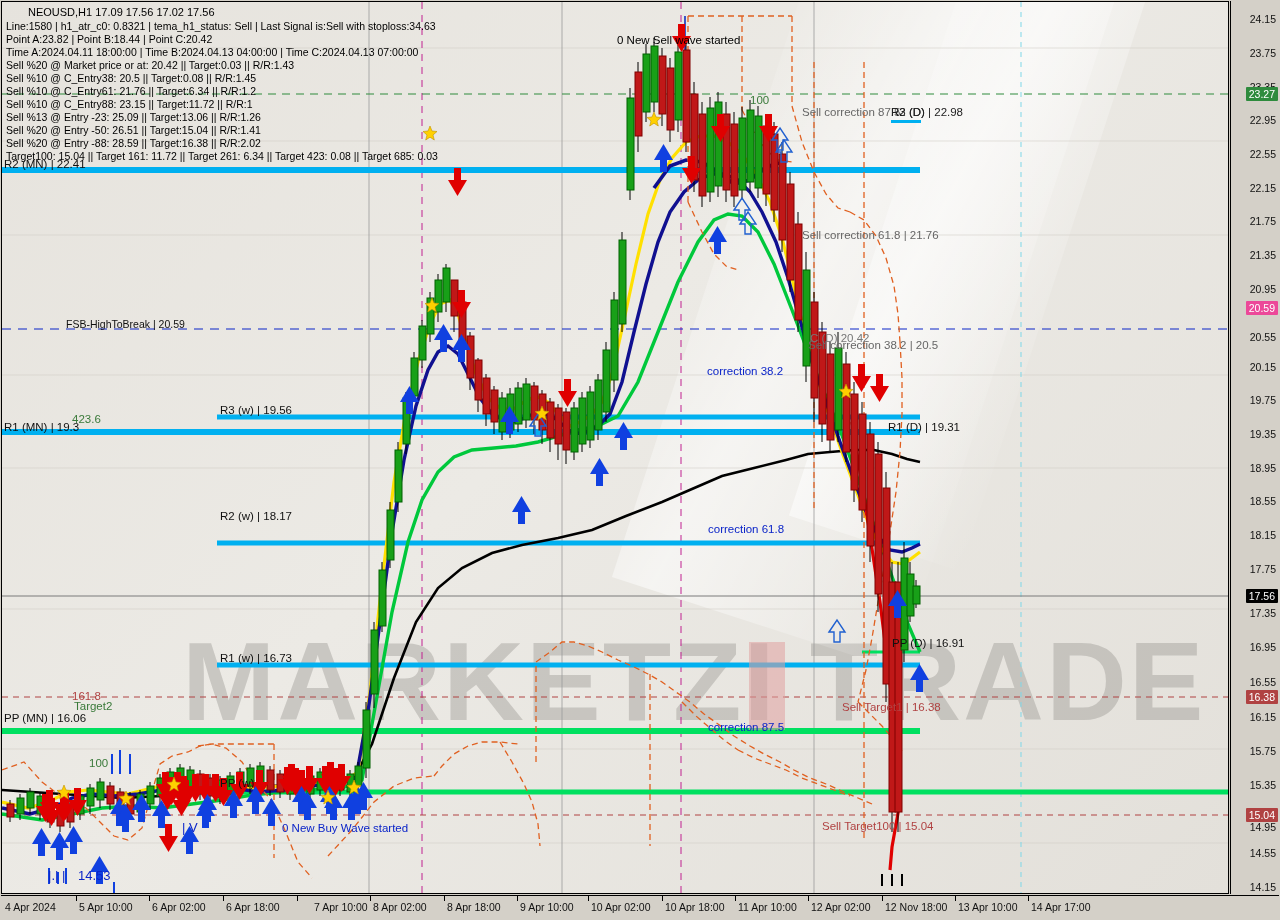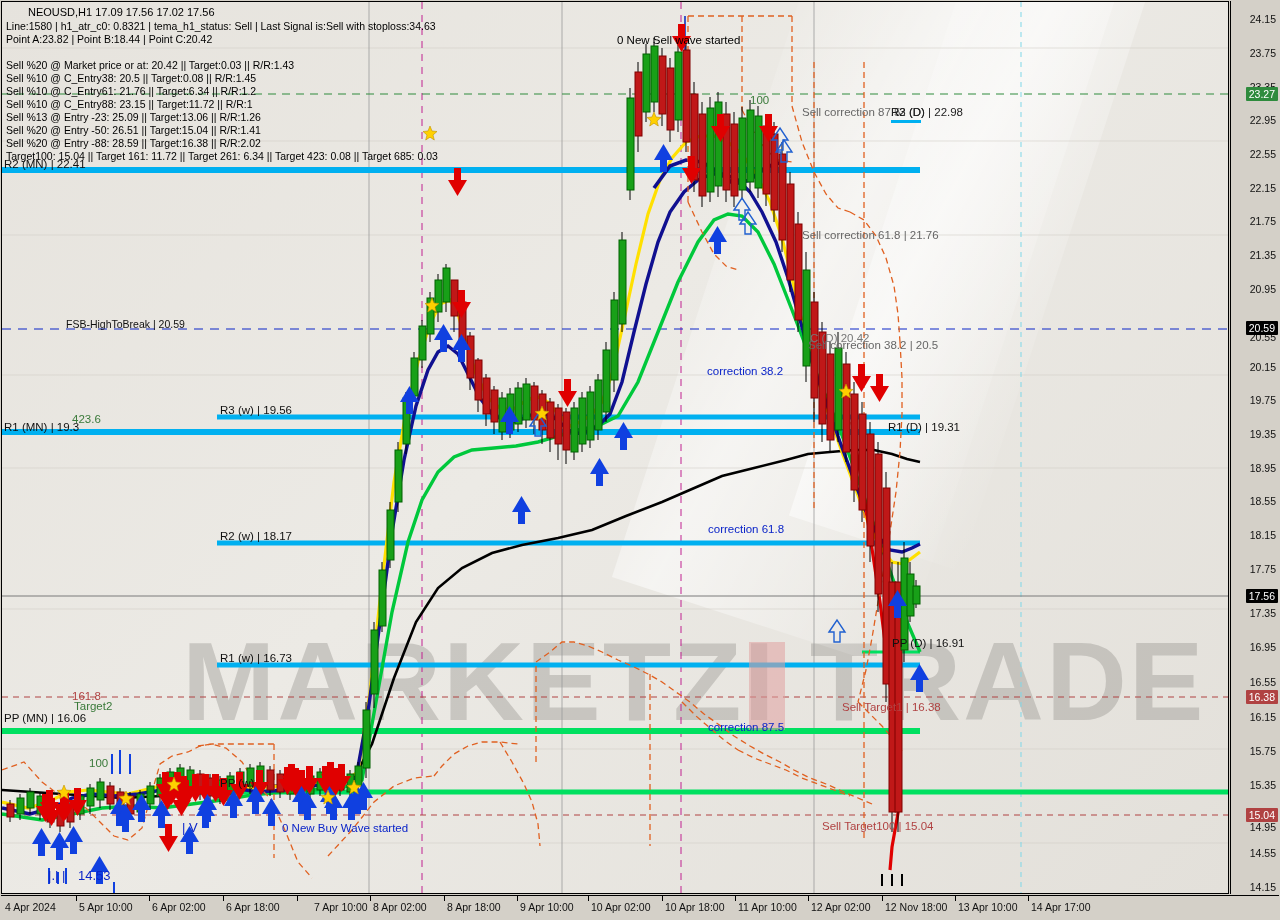--- a/index.html
+++ b/index.html
@@ -539,35 +539,36 @@
       <g stroke="#000" stroke-width="2">
         <line x1="880" y1="872" x2="880" y2="884"></line>
         <line x1="890" y1="872" x2="890" y2="884"></line>
         <line x1="900" y1="872" x2="900" y2="884"></line>
       </g>
     </svg>
 
     <div class="hdr title" style="top:4px;">NEOUSD,H1  17.09 17.56 17.02 17.56</div>
     <div class="hdr" style="top:18px;">Line:1580 | h1_atr_c0: 0.8321 |  tema_h1_status: Sell | Last Signal is:Sell with stoploss:34.63</div>
     <div class="hdr" style="top:31px;">Point A:23.82 |  Point B:18.44 |  Point C:20.42</div>
+    <div class="hdr" style="top:44px;">Time A:2024.04.11 18:00:00 | Time B:2024.04.13 04:00:00 | Time C:2024.04.13 07:00:00</div>
     <div class="hdr" style="top:57px;">Sell %20 @ Market price or at: 20.42 || Target:0.03 || R/R:1.43</div>
     <div class="hdr" style="top:70px;">Sell %10 @ C_Entry38: 20.5 || Target:0.08 || R/R:1.45</div>
     <div class="hdr" style="top:83px;">Sell %10 @ C_Entry61: 21.76 || Target:6.34 || R/R:1.2</div>
     <div class="hdr" style="top:96px;">Sell %10 @ C_Entry88: 23.15 || Target:11.72 || R/R:1</div>
     <div class="hdr" style="top:109px;">Sell %13 @ Entry -23: 25.09 || Target:13.06 || R/R:1.26</div>
     <div class="hdr" style="top:122px;">Sell %20 @ Entry -50: 26.51 || Target:15.04 || R/R:1.41</div>
     <div class="hdr" style="top:135px;">Sell %20 @ Entry -88: 28.59 || Target:16.38 || R/R:2.02</div>
     <div class="hdr" style="top:148px;">Target100: 15.04 || Target 161: 11.72 || Target 261: 6.34 || Target 423: 0.08 || Target 685: 0.03</div>
 
     <div class="lvl-label" style="left:2px;top:156px;">R2 (MN) | 22.41</div>
     <div class="lvl-label" style="left:64px;top:316px;font-size:10.5px;">FSB-HighToBreak | 20.59</div>
     <div class="lvl-label" style="left:218px;top:402px;">R3 (w) | 19.56</div>
     <div class="lvl-label" style="left:2px;top:419px;">R1 (MN) | 19.3</div>
     <div class="lvl-label" style="left:886px;top:419px;">R1 (D) | 19.31</div>
-    <div class="lvl-label" style="left:218px;top:528px;">R2 (w) | 18.17</div>
+    <div class="lvl-label" style="left:218px;top:508px;">R2 (w) | 18.17</div>
     <div class="lvl-label" style="left:218px;top:650px;">R1 (w) | 16.73</div>
     <div class="lvl-label" style="left:2px;top:710px;">PP (MN) | 16.06</div>
     <div class="lvl-label" style="left:890px;top:635px;">PP (D) | 16.91</div>
     <div class="lvl-label" style="left:218px;top:775px;">PP (w)</div>
 
     <div class="ann" style="left:615px;top:32px;color:#000;">0 New Sell wave started</div>
     <div class="ann" style="left:800px;top:104px;color:#666;">Sell correction 87.5</div>
     <div class="ann" style="left:889px;top:104px;color:#222;">R2 (D)  |  22.98</div>
     <div class="ann" style="left:889px;top:104px;color:#222;">R3 (D)</div>
     <div style="position:absolute;left:889px;top:118px;width:30px;height:3px;background:#00b0f0;"></div>
@@ -612,21 +613,21 @@
     <div class="ytick" style="top:640px;">16.95</div>
     <div class="ytick" style="top:675px;">16.55</div>
     <div class="ytick" style="top:710px;">16.15</div>
     <div class="ytick" style="top:744px;">15.75</div>
     <div class="ytick" style="top:778px;">15.35</div>
     <div class="ytick" style="top:820px;">14.95</div>
     <div class="ytick" style="top:846px;">14.55</div>
     <div class="ytick" style="top:880px;">14.15</div>
 
     <div class="ybadge" style="top:86px;background:#2e8b3d;">23.27</div>
-    <div class="ybadge" style="top:320px;background:#000000;">20.59</div>
+    <div class="ybadge" style="top:300px;background:#ec4899;">20.59</div>
     <div class="ybadge" style="top:588px;background:#000000;">17.56</div>
     <div class="ybadge" style="top:689px;background:#b04242;">16.38</div>
     <div class="ybadge" style="top:807px;background:#b04242;">15.04</div>
   </div>
 
   <div id="timeaxis">
     <div class="xtick" style="left:4px;">4 Apr 2024</div>
     <div class="xtick" style="left:78px;">5 Apr 10:00</div>
     <div class="xtick" style="left:151px;">6 Apr 02:00</div>
     <div class="xtick" style="left:225px;">6 Apr 18:00</div>

